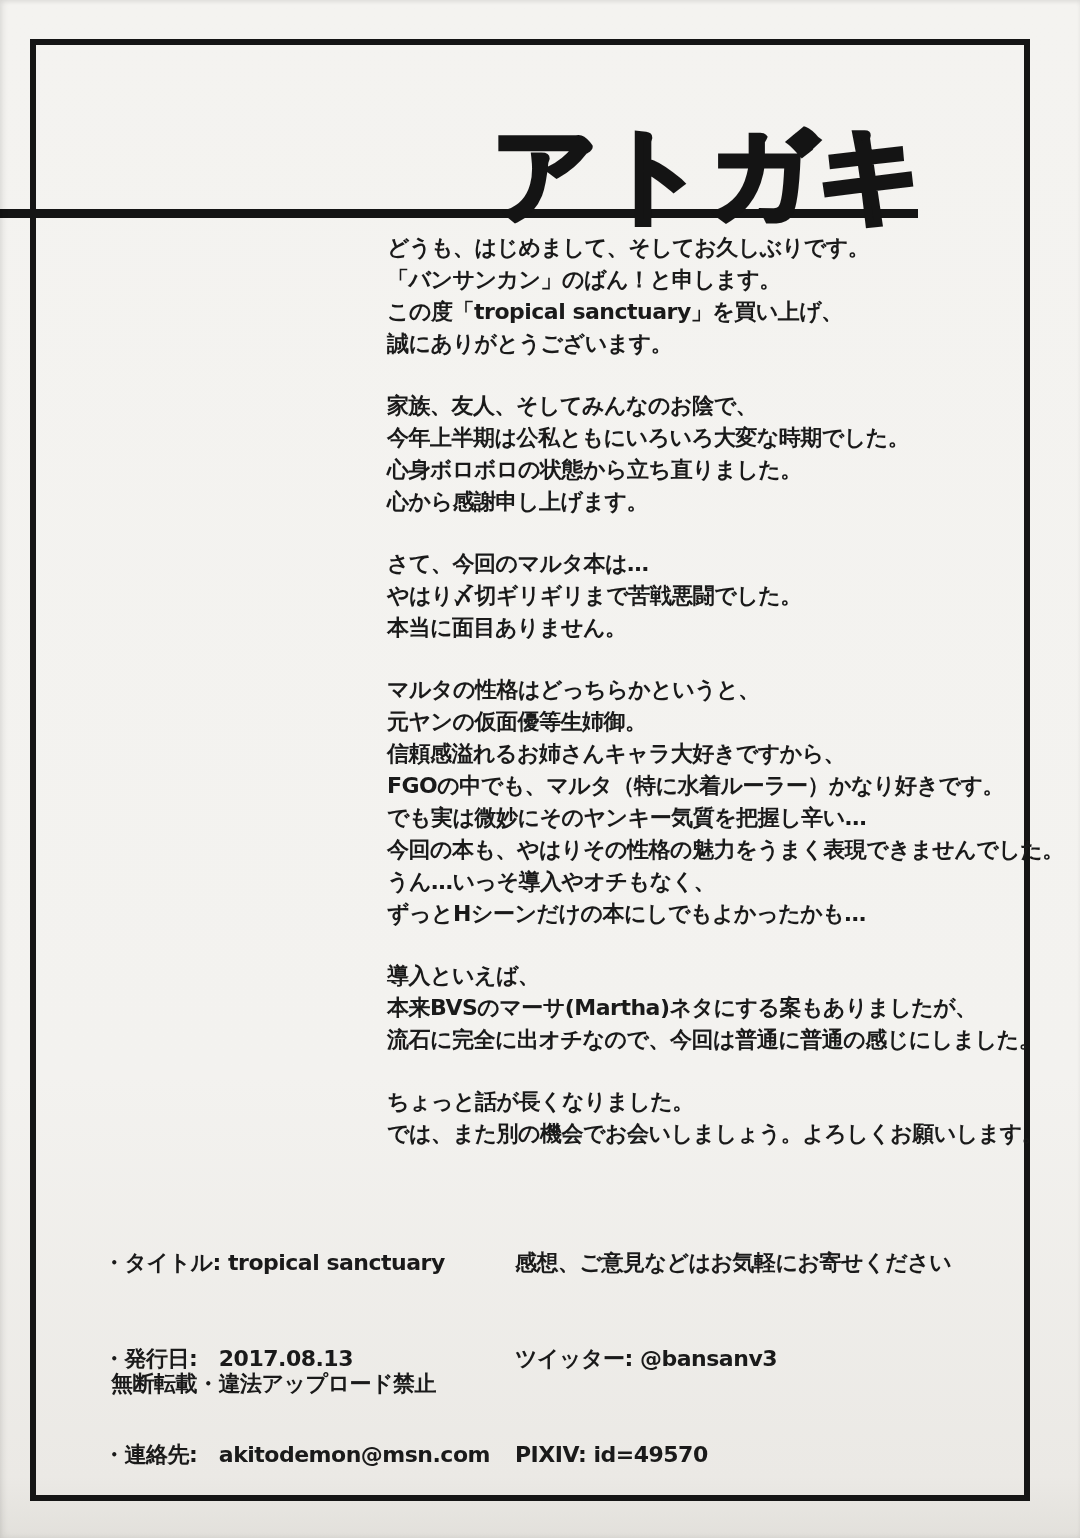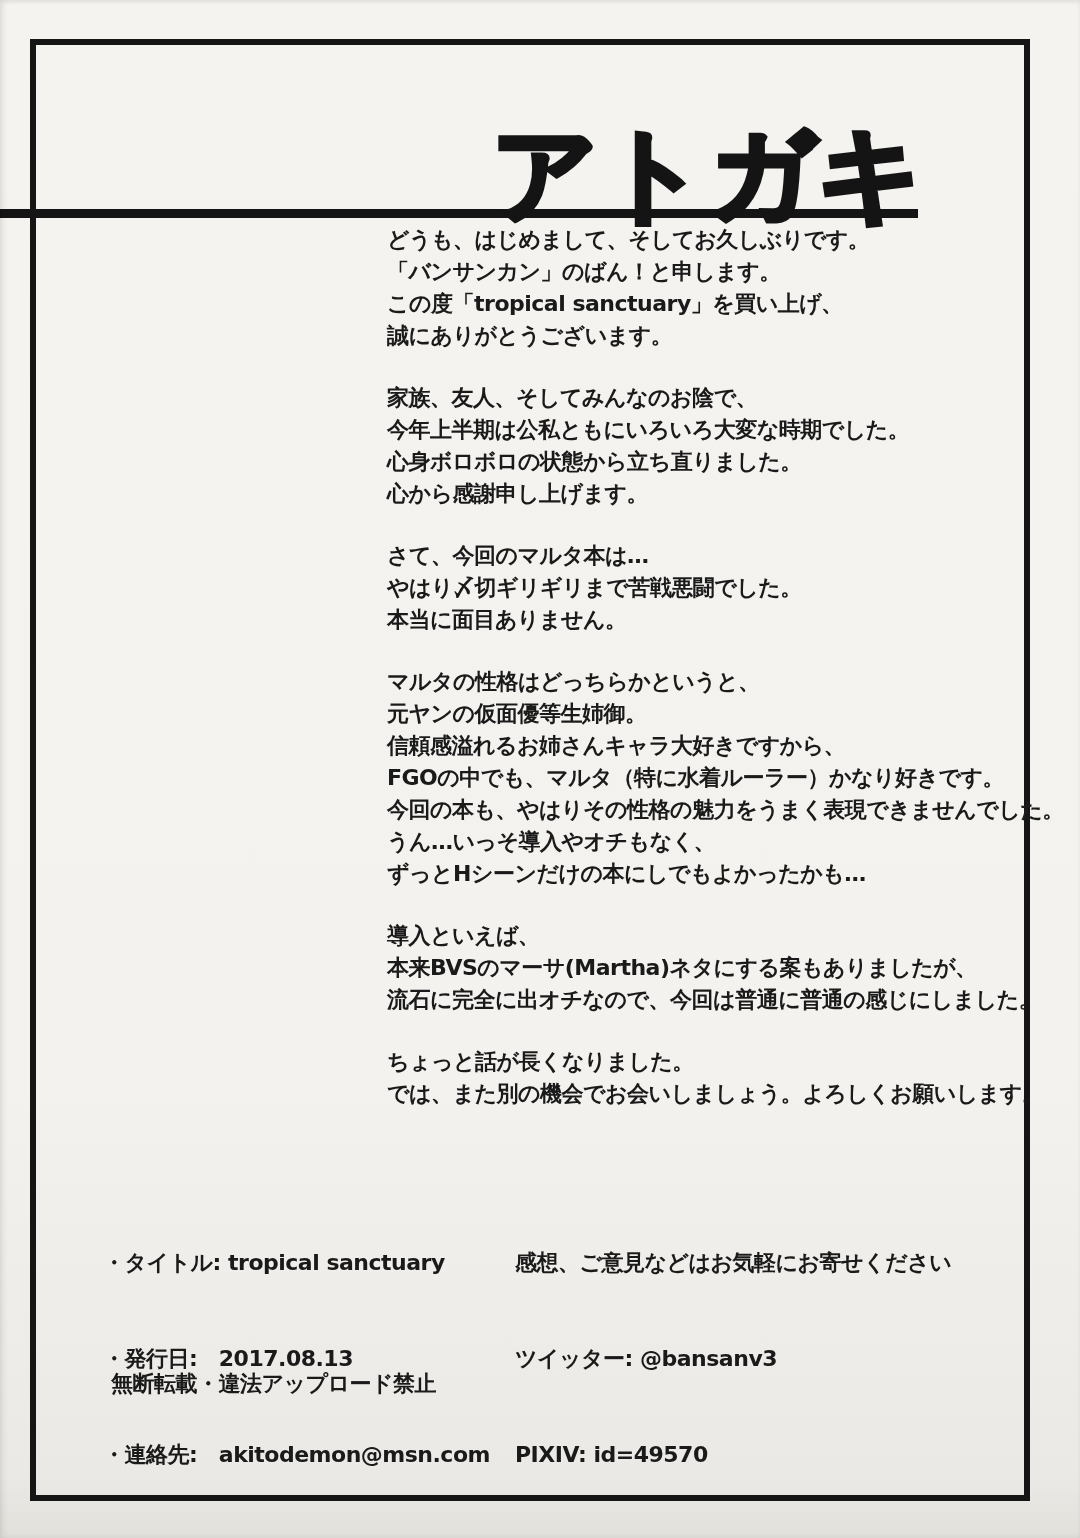--- a/index.html
+++ b/index.html
@@ -37,21 +37,21 @@
     color:#141414;
     -webkit-text-stroke:5px #141414;
     white-space:nowrap;
   }
   .body-text {
     position:absolute; left:387px; top:224px;
     font-size:22px; font-weight:700;
     line-height:32px; letter-spacing:-0.5px;
     white-space:nowrap;
   }
-  .body-text p { margin:0 0 30px 0; }
+  .body-text p { margin:8px 0 30px 0; }
   .body-text .line { display:block; }
   .colophon-left, .colophon-right, .notice {
     position:absolute;
     font-size:22px; font-weight:700;
     line-height:32px; letter-spacing:-0.5px;
     white-space:pre;
   }
   .colophon-left  { left:103px; top:1183px; }
   .colophon-right { left:515px; top:1183px; }
   .notice         { left:103px; top:1368px;margin-left:8px; }
@@ -83,20 +83,21 @@
     <p>
       <span class="line">さて、今回のマルタ本は…</span>
       <span class="line">やはり〆切ギリギリまで苦戦悪闘でした。</span>
       <span class="line">本当に面目ありません。</span>
     </p>
     <p>
       <span class="line">マルタの性格はどっちらかというと、</span>
       <span class="line">元ヤンの仮面優等生姉御。</span>
       <span class="line">信頼感溢れるお姉さんキャラ大好きですから、</span>
       <span class="line">FGOの中でも、マルタ（特に水着ルーラー）かなり好きです。</span>
+      <span class="line">でも実は微妙にそのヤンキー気質を把握し辛い…</span>
       <span class="line">今回の本も、やはりその性格の魅力をうまく表現できませんでした。</span>
       <span class="line">うん…いっそ導入やオチもなく、</span>
       <span class="line">ずっとHシーンだけの本にしでもよかったかも…</span>
     </p>
     <p>
       <span class="line">導入といえば、</span>
       <span class="line">本来BVSのマーサ(Martha)ネタにする案もありましたが、</span>
       <span class="line">流石に完全に出オチなので、今回は普通に普通の感じにしました。</span>
     </p>
     <p>

